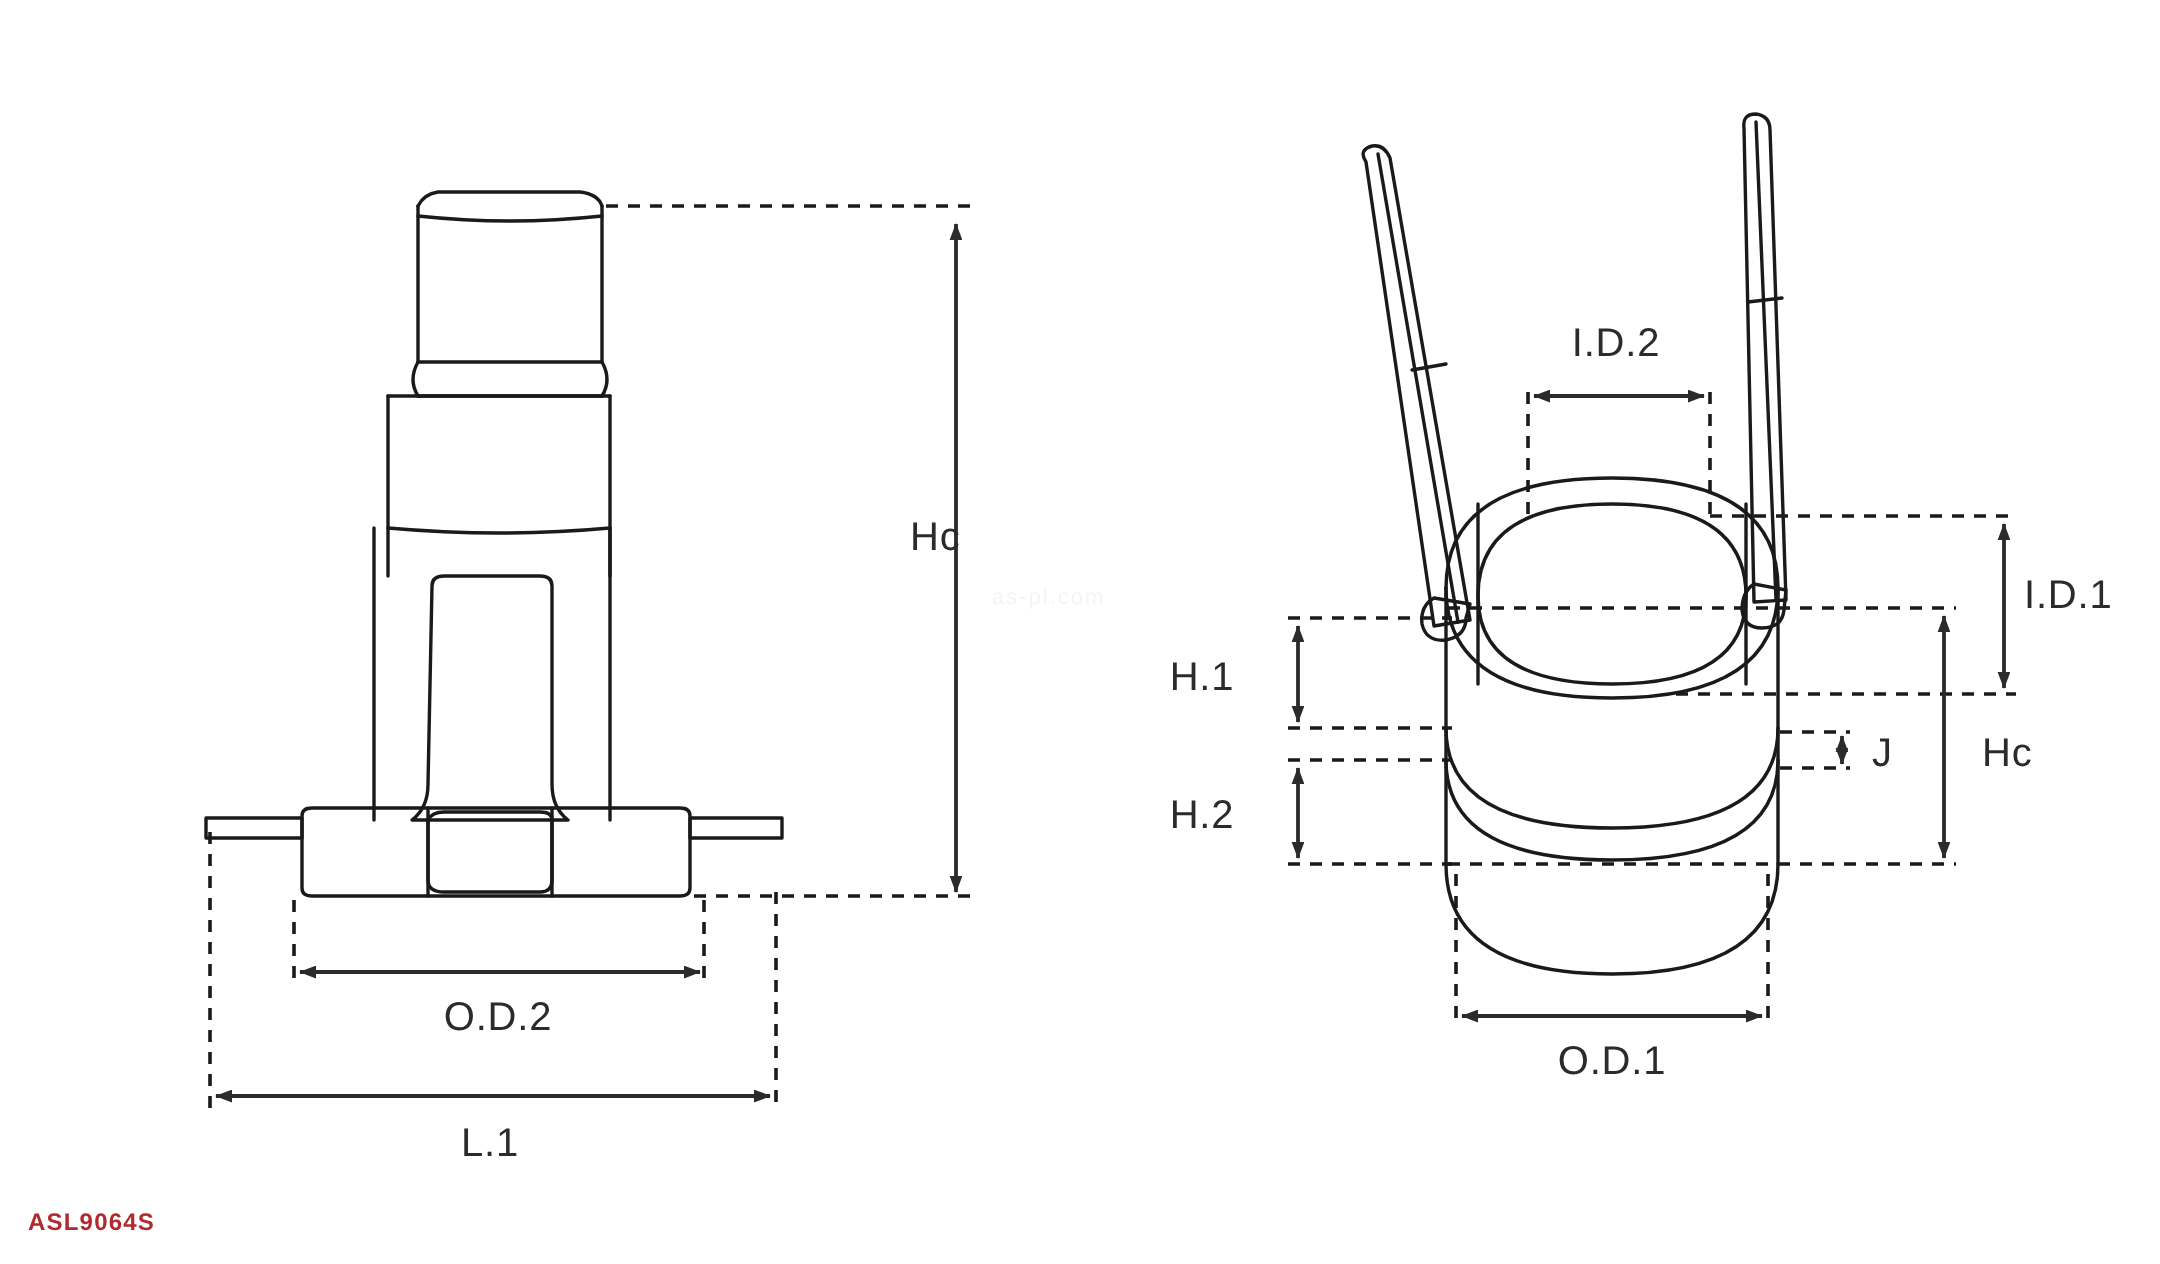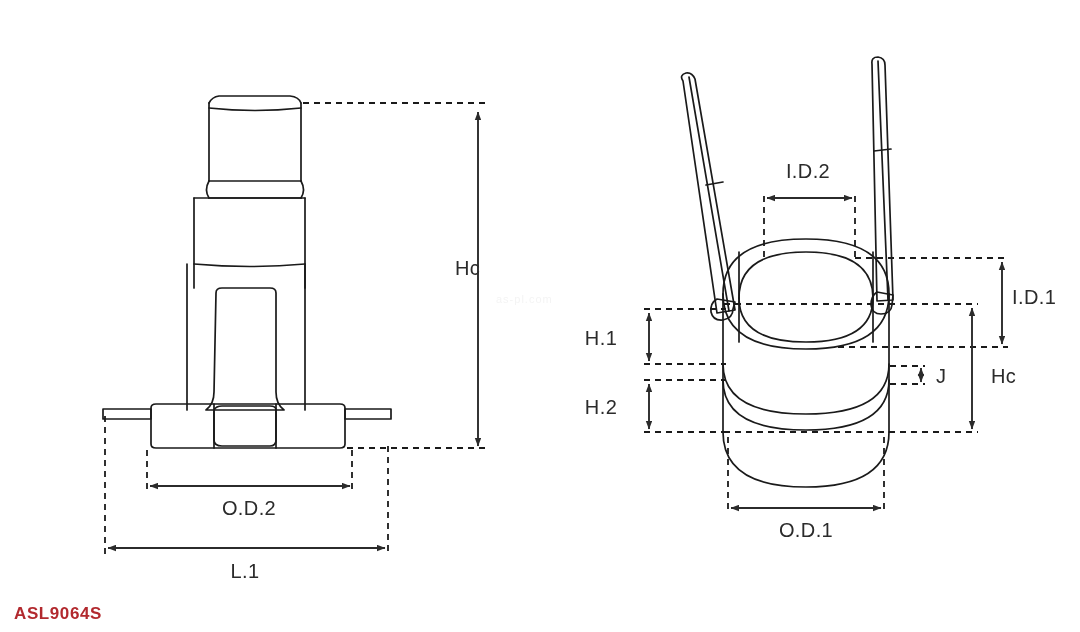--- a/index.html
+++ b/index.html
@@ -31,21 +31,21 @@
     font-family: "Liberation Sans", sans-serif;
     font-size: 20px;
     fill: #2b2b2b;
     letter-spacing: 0.4px;
   }
   .part-code {
     position: absolute;
     left: 14px;
     top: 604px;
     font-family: "Liberation Sans", sans-serif;
-    font-size: 17px;
+    font-size: 12px;
     font-weight: 600;
     letter-spacing: 0.6px;
     white-space: nowrap;
   }
   .watermark {
     position: absolute;
     left: 496px;
     top: 293px;
     width: 120px;
     height: 16px;

